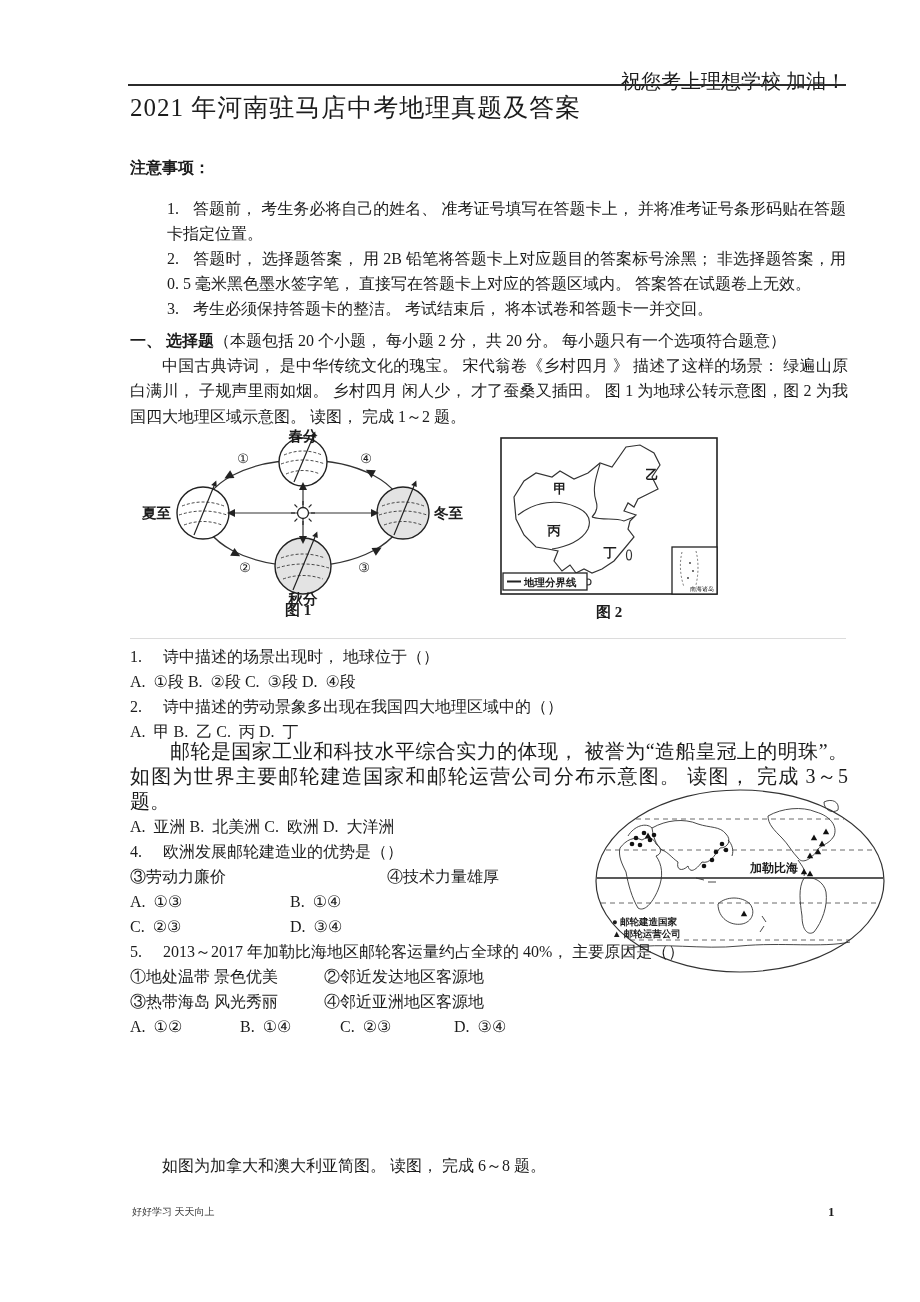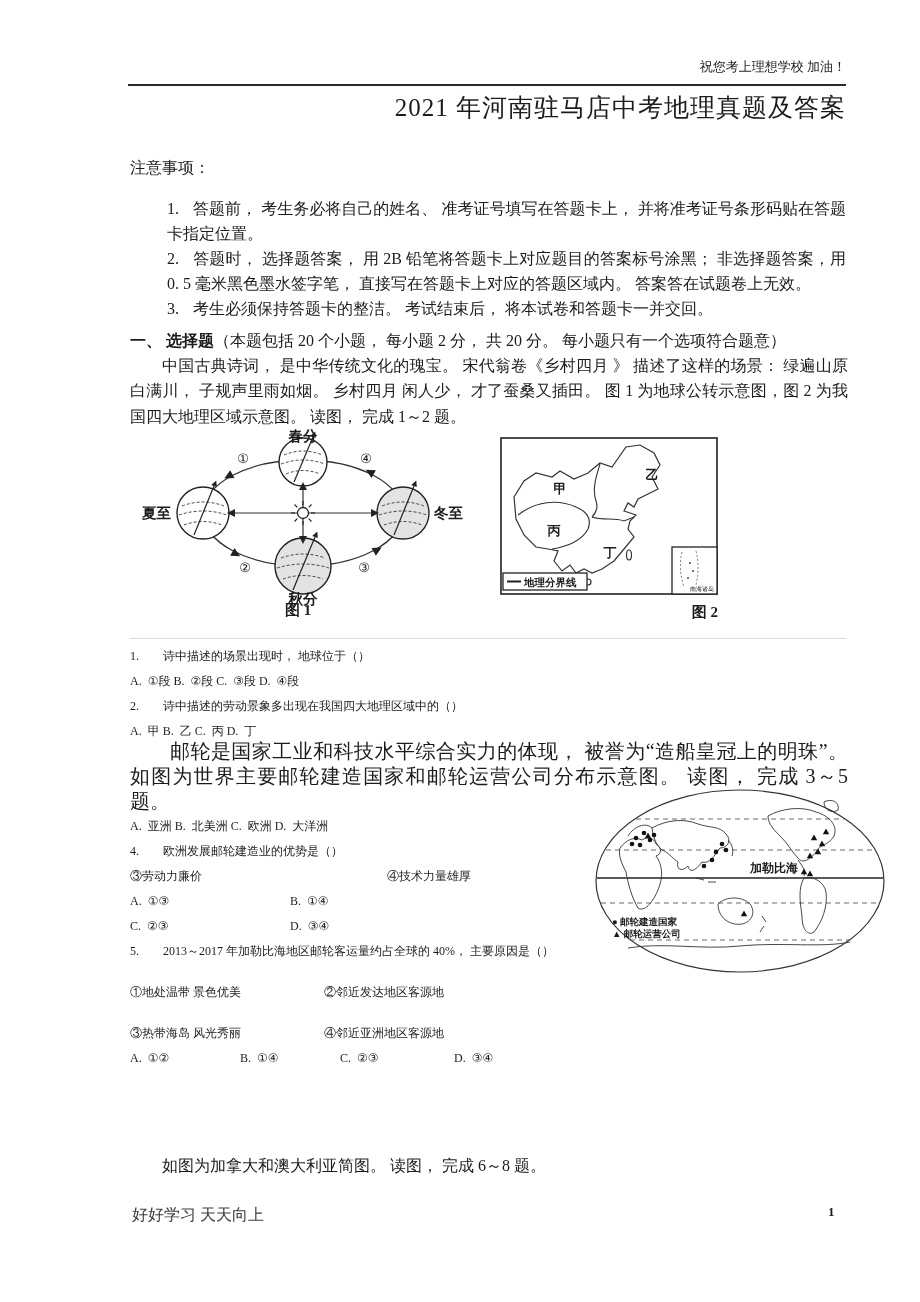--- a/index.html
+++ b/index.html
@@ -4,55 +4,55 @@
 <style>
   html,body{margin:0;padding:0;}
   body{
     width:920px;height:1302px;position:relative;background:#ffffff;
     font-family:"Liberation Serif","DejaVu Serif",serif;color:#1c1c1c;
     overflow:hidden;
   }
   .abs{position:absolute;}
   .b{font-weight:700;}
   .pre{white-space:pre-wrap;}
-  .slogan{top:58px;right:74px;font-size:13px;}
+  .slogan{top:68px;right:74px;font-size:20px;}
   .rule{top:84px;left:128px;width:718px;border-top:2px solid #2b2b2b;height:0;}
-  .title{top:91px;left:130px;width:716px;text-align:right;font-size:25px;letter-spacing:1px;}
+  .title{top:91px;left:130px;width:716px;text-align:left;font-size:25px;letter-spacing:1px;}
   .notice{top:139px;left:130px;width:716px;font-size:16px;line-height:25px;}
-  .notice-head{font-weight:400;}
+  .notice-head{font-weight:700;}
   .notice-item{margin:0 0 0 37px;text-align:justify;}
   .n-num{display:inline-block;width:26px;}
   .section{top:328px;left:130px;width:718px;font-size:16px;line-height:25.2px;text-align:justify;}
   .section p{margin:0;}
   .indent2{text-indent:2em;}
   .fig1-svg{left:138px;top:428px;}
   .fig1-cap{left:133px;top:601px;width:330px;text-align:center;font-size:15px;font-weight:700;}
   .fig2-svg{left:500px;top:437px;}
-  .fig2-cap{left:500px;top:603px;width:218px;text-align:right;font-size:15px;font-weight:700;}
+  .fig2-cap{left:500px;top:603px;width:218px;text-align:center;font-size:15px;font-weight:700;}
   .figs-underline{top:638px;left:130px;width:716px;border-top:1px solid #dcdcdc;height:0;}
-  .qblock{font-size:12px;line-height:25px;}
+  .qblock{font-size:16px;line-height:25px;}
   .qblock p{margin:0;}
   .q12{top:644px;left:130px;width:716px;}
   .qnum{display:inline-block;width:33px;}
   .qopts{margin-left:33px;}
   .cruise{top:739px;left:130px;width:718px;font-size:20px;line-height:25px;text-align:justify;}
   .cruise p{margin:0;}
   .worldmap-svg{left:592px;top:786px;}
   .q345{top:814px;left:130px;width:716px;}
   .two-col{margin-left:33px;}
   .col-w257{display:inline-block;width:257px;}
-  .col-w194{display:inline-block;width:194px;margin-top:16px;}
+  .col-w194{display:inline-block;width:194px;}
   .optrow1{margin-left:40px;}
   .optrow2{margin-left:48px;}
   .opt-w160{display:inline-block;width:160px;}
   .o1{display:inline-block;width:110px;}
   .o2{display:inline-block;width:100px;}
   .o3{display:inline-block;width:114px;}
   .canada{top:1153px;left:130px;width:718px;font-size:16px;text-indent:2em;line-height:25px;}
-  .footer-left{top:1205px;left:132px;font-size:16px;color:#3b3b3b;}
+  .footer-left{top:1205px;left:132px;font-size:10px;color:#3b3b3b;}
   .page-num{top:1204px;left:828px;font-size:13px;font-weight:700;}
   svg text{font-family:"Liberation Serif","DejaVu Serif",serif;fill:#1c1c1c;}
 </style>
 </head>
 <body>
 
 <div class="abs slogan">祝您考上理想学校 加油！</div>
 <div class="abs rule"></div>
 <div class="abs title">2021 年河南驻马店中考地理真题及答案</div>
 

